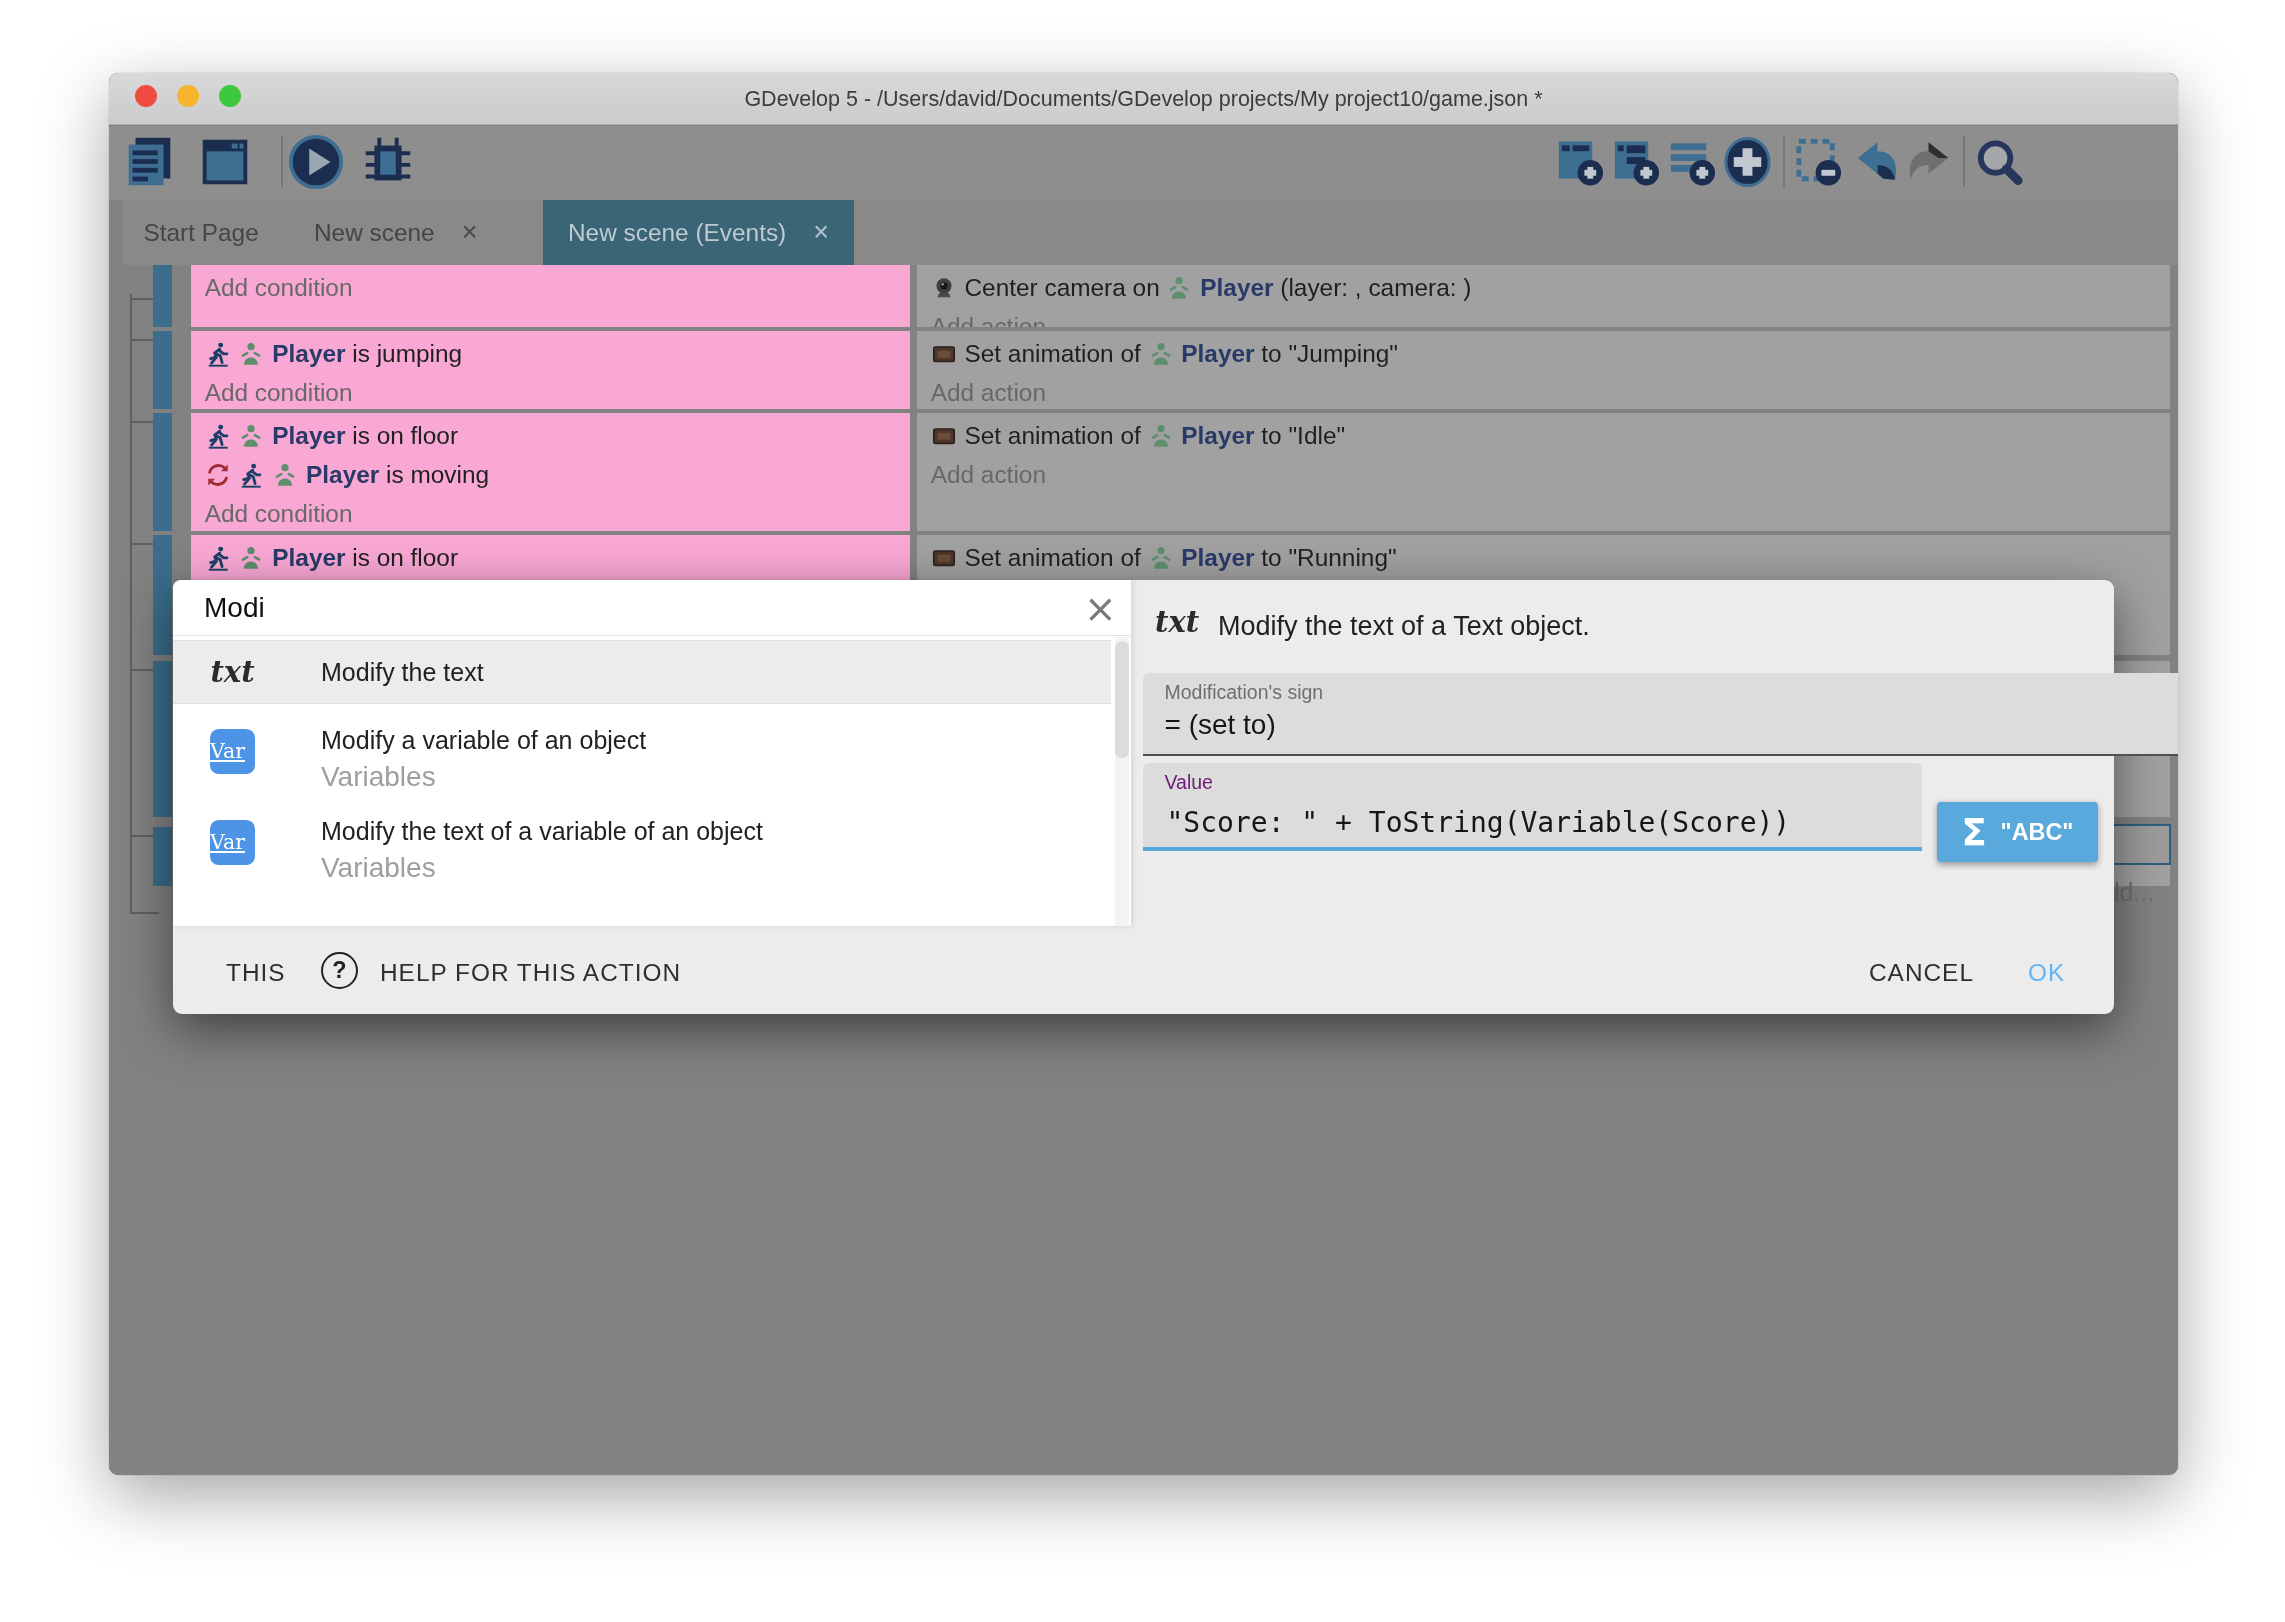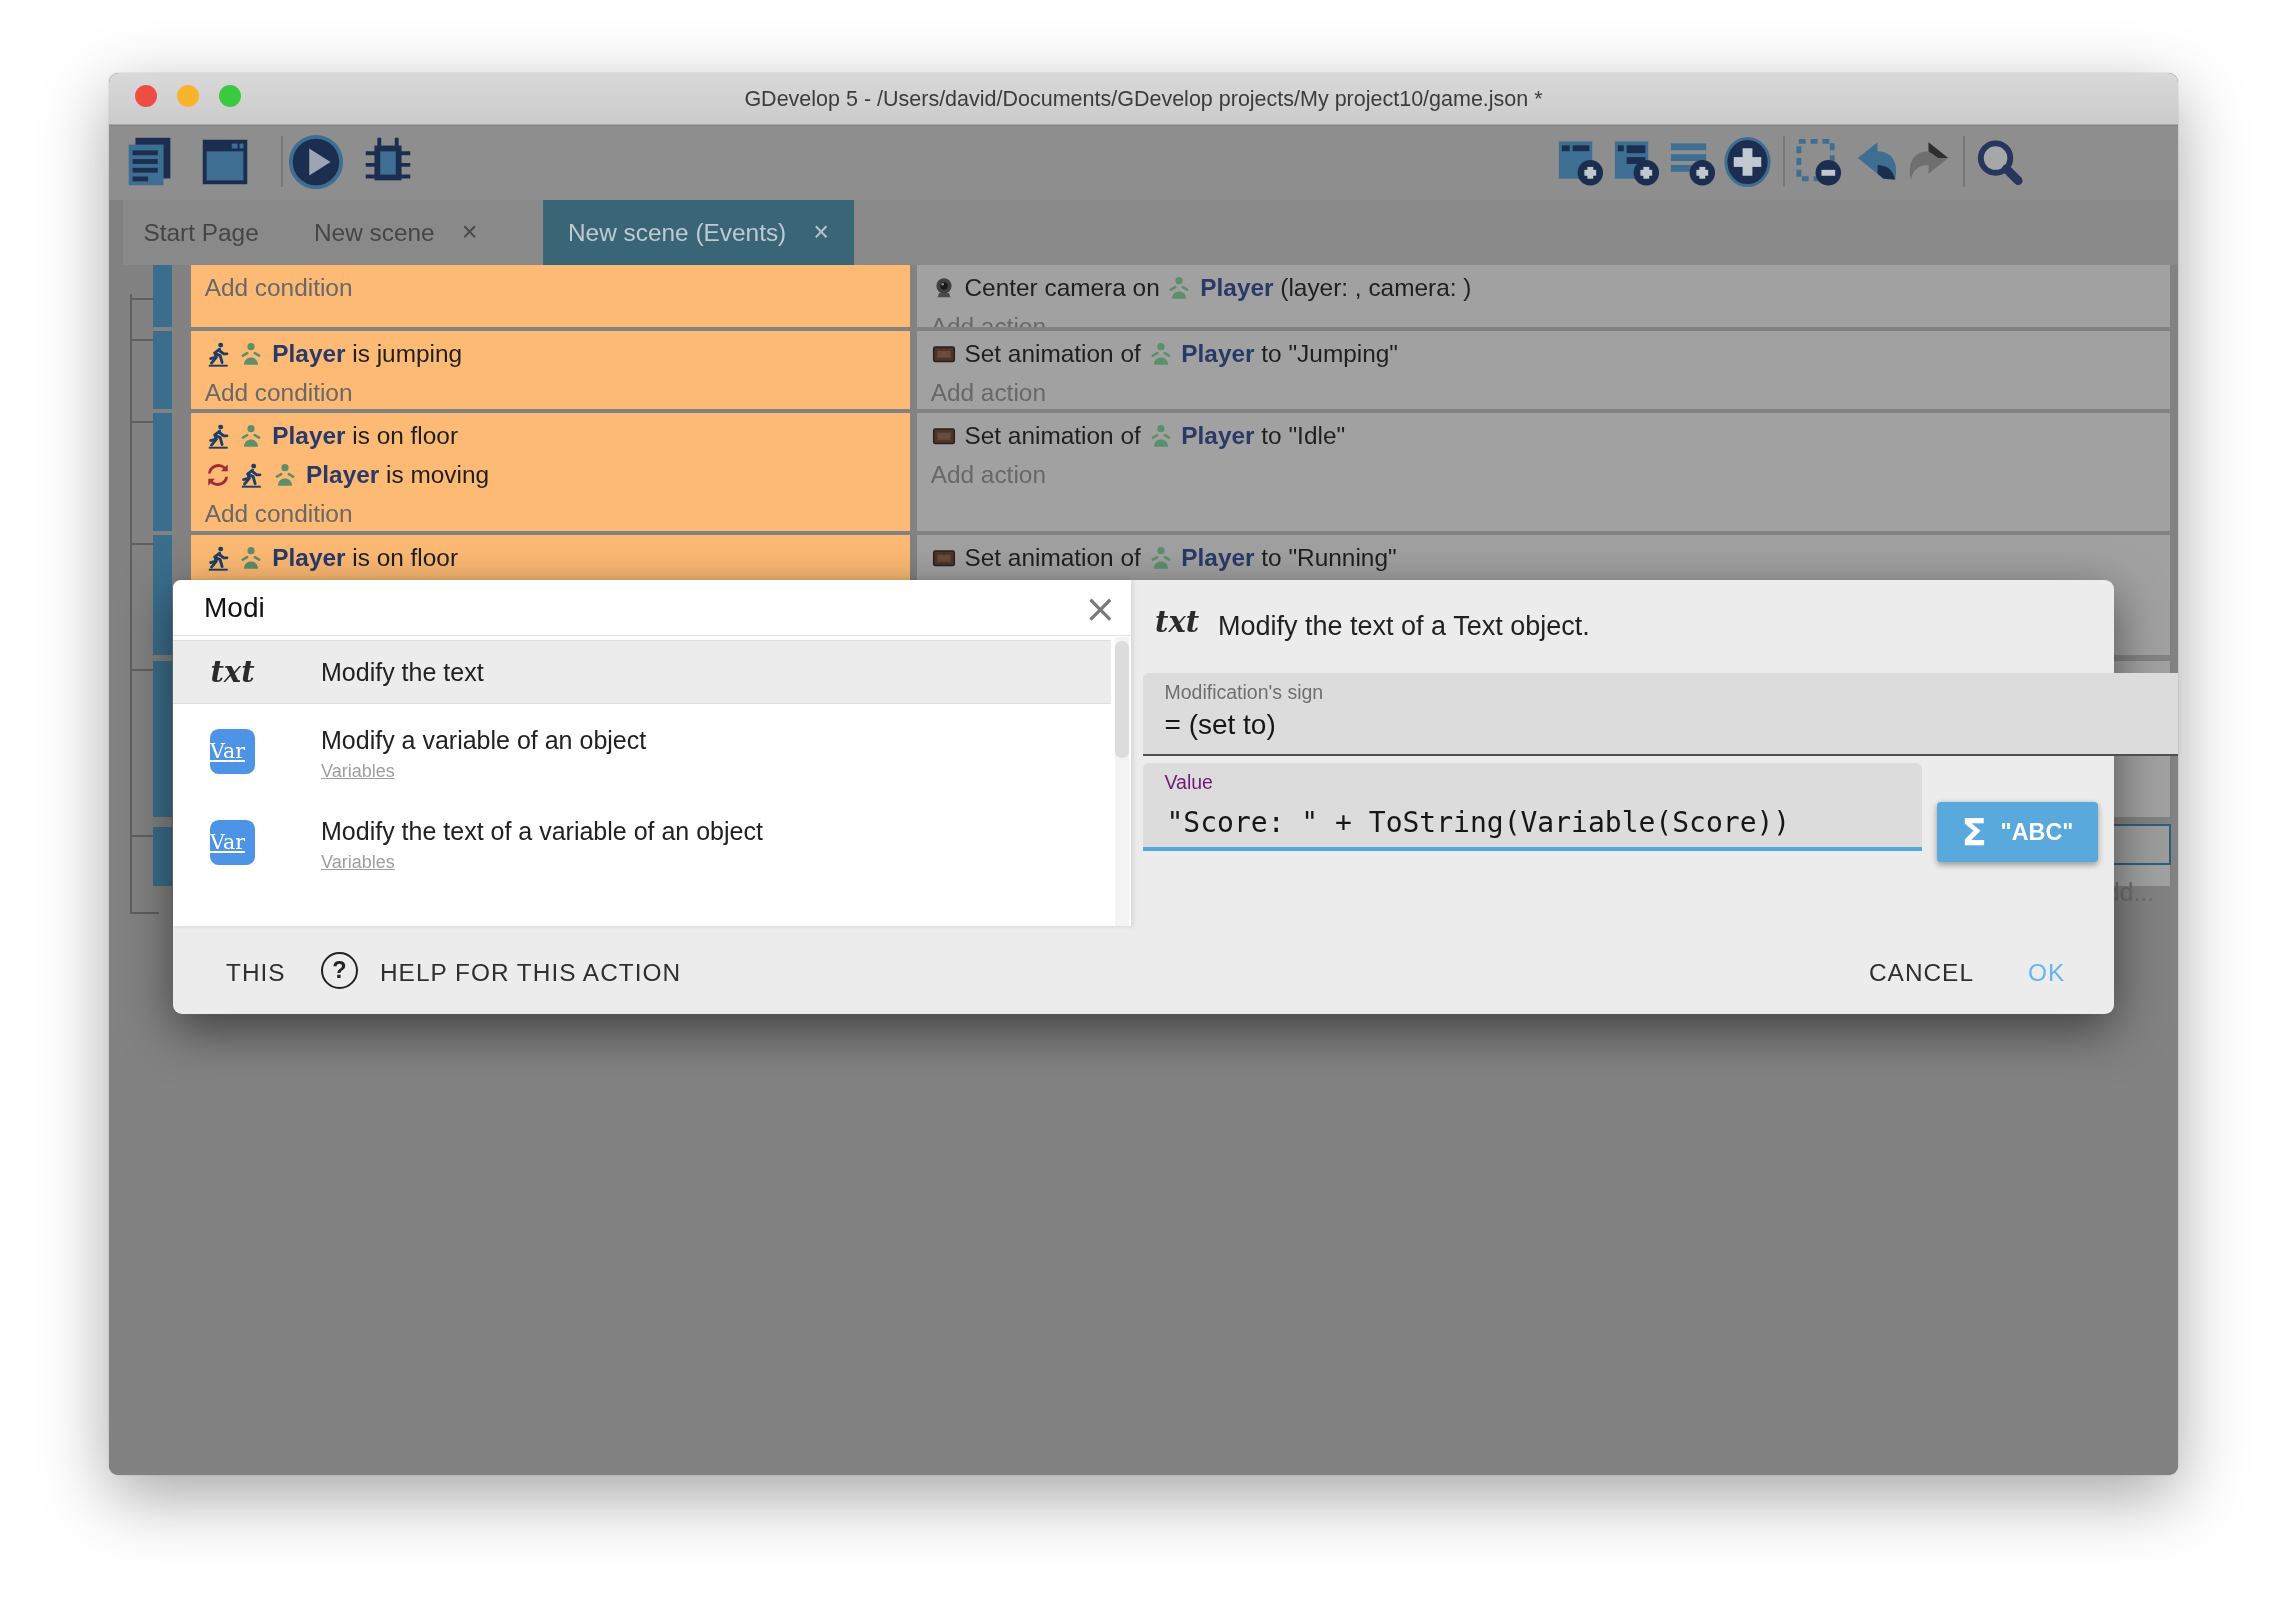--- a/index.html
+++ b/index.html
@@ -28,21 +28,21 @@
   .tab{position:absolute;top:0;height:65px;display:flex;align-items:center;font-size:24.4px;color:#454545;}
   .tab .x{margin-left:27px;font-size:27px;color:#4a4a4a;}
   .tab.active{background:#3a6577;color:#bfcad1;padding:0 25px;}
   .tab.active .x{color:#b7c3ca;}
   
   .sheet{position:absolute;left:0;top:192px;width:100%;height:1210px;background:#828282;}
   .bracket{position:absolute;background:#5f5f5f;}
   .ev-row{position:absolute;left:0;width:2069px;}
   .ev-bar{position:absolute;left:44px;top:0;bottom:0;width:18.5px;background:#3a6e8c;}
   .ev-cell{position:absolute;top:0;bottom:0;padding:3.9px 0 0 13.7px;overflow:hidden;}
-  .ev-cond{left:82px;width:719px;background:#fdba74;}
+  .ev-cond{left:82px;width:719px;background:#f9a8d4;}
   .ev-act{left:808px;width:1253px;background:#a1a1a1;}
   .ev-line{height:39px;display:flex;align-items:center;white-space:pre;font-size:24.4px;color:#1f1f1f;}
   .ev-ph{color:#686868;}
   .ev-obj{font-weight:bold;color:#2a3a68;}
   .ev-ico{width:26px;height:26px;margin-right:7.8px;display:inline-flex;flex:none;}
   .ev-ico svg{width:100%;height:100%;}
   .ghost-field{position:absolute;left:915px;top:559px;width:1147px;height:41px;
                border:2.9px solid #2d607e;background:#9c9c9c;}
   .ghost-add{position:absolute;left:1980px;top:613px;font-size:25px;color:#6f6f6f;white-space:pre;}
   
@@ -55,21 +55,21 @@
                 font-size:28px;color:#111111;font-family:"Liberation Sans",sans-serif;background:transparent;}
   .dlg-close{position:absolute;left:911px;top:5.9px;font-size:39px;color:#7a7a7a;cursor:pointer;
              font-family:"DejaVu Sans",sans-serif;}
   .litem{position:absolute;left:0;width:938px;}
   .litem.selected{background:#ececec;border-top:1px solid #dedede;border-bottom:1px solid #dedede;}
   .li-ico{position:absolute;left:31px;width:57px;text-align:center;}
   .txt-glyph{font-family:"DejaVu Serif",serif;font-style:italic;font-weight:bold;font-size:29px;color:#2b2b2b;}
   .var-badge{display:inline-block;width:45px;height:45px;line-height:45px;border-radius:8.8px;background:#4d94e6;
              color:#ffffff;font-family:"DejaVu Serif",serif;font-size:20.5px;text-align:left;text-decoration:underline;}
   .li-title{position:absolute;left:148px;font-size:25px;color:#212121;white-space:pre;}
-  .li-sub{position:absolute;left:148px;font-size:18px;color:#9e9e9e;text-decoration:underline;}
+  .li-sub{position:absolute;left:148px;font-size:28px;color:#9e9e9e;}
   .scrolltrack{position:absolute;left:942px;top:57px;width:13.7px;height:289px;background:#f3f3f3;}
   .scrollthumb{position:absolute;left:0;top:3.9px;width:13.7px;height:117px;background:#dcdcdc;border-radius:6.8px;}
   .dheader-ico{position:absolute;left:982px;top:25px;}
   .dheader{position:absolute;left:1045px;top:31px;font-size:27px;color:#212121;}
   .selectbox{position:absolute;left:970px;top:93px;width:1142px;height:83px;background:#dcdcdc;
              border-radius:5.9px 5.9px 0 0;border-bottom:2.9px solid #4f4f4f;cursor:pointer;}
   .fld-label{position:absolute;left:21.5px;top:7.8px;font-size:19.5px;color:#6f6f6f;}
   .fld-value{position:absolute;left:21.5px;top:36px;font-size:28px;color:#161616;white-space:pre;}
   .caret{position:absolute;right:27px;top:29px;font-size:18.5px;color:#4f4f4f;font-family:"DejaVu Sans",sans-serif;}
   .valuebox{position:absolute;left:970px;top:183px;width:779px;height:88px;background:#dcdcdc;

